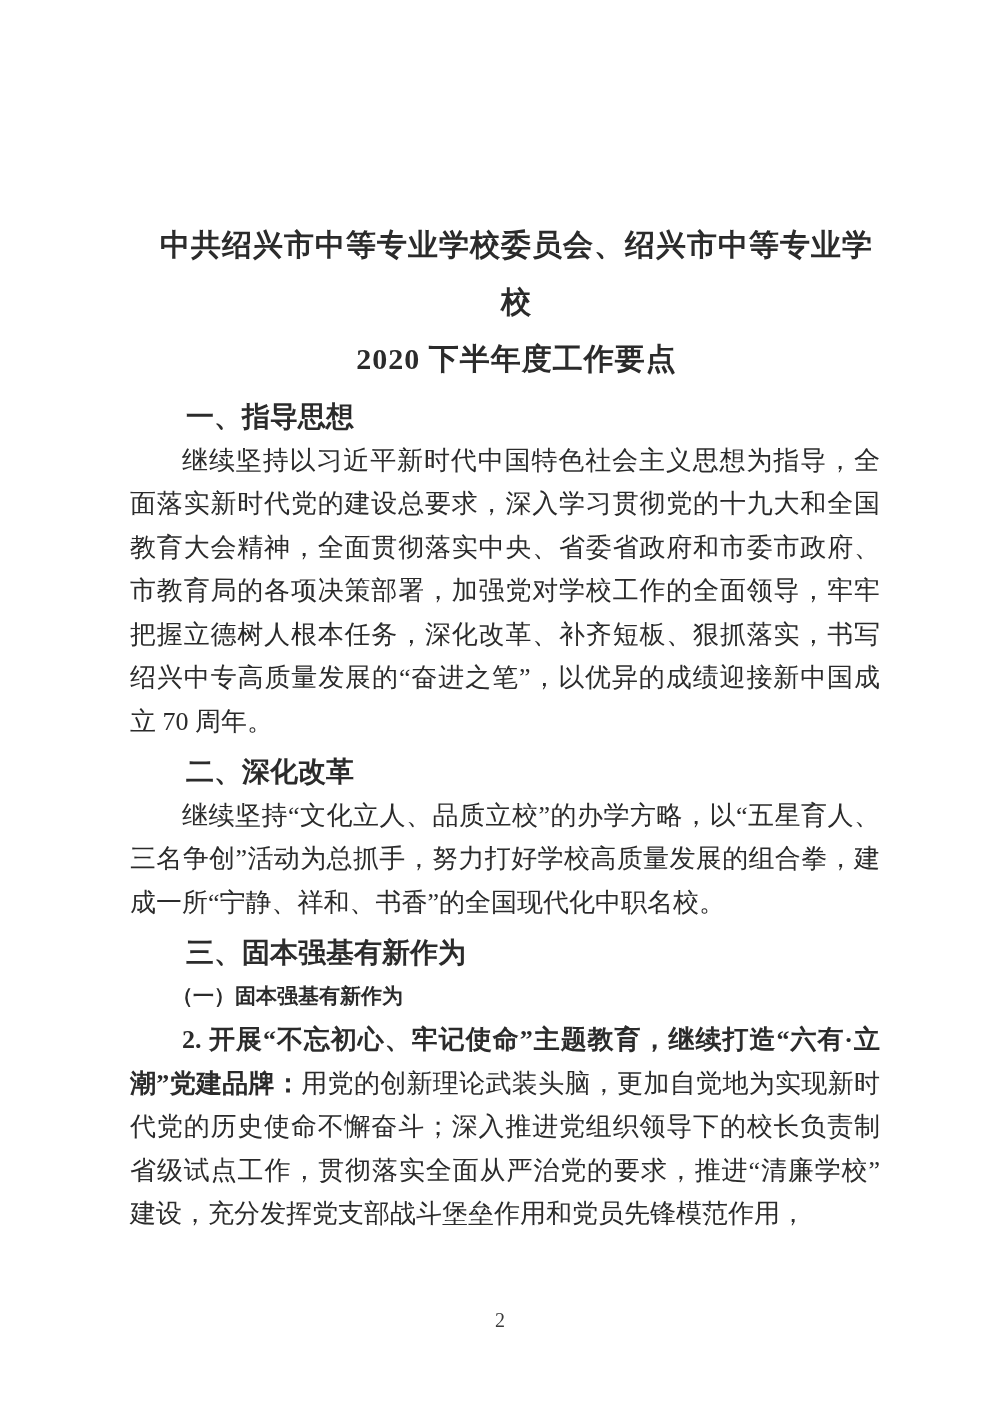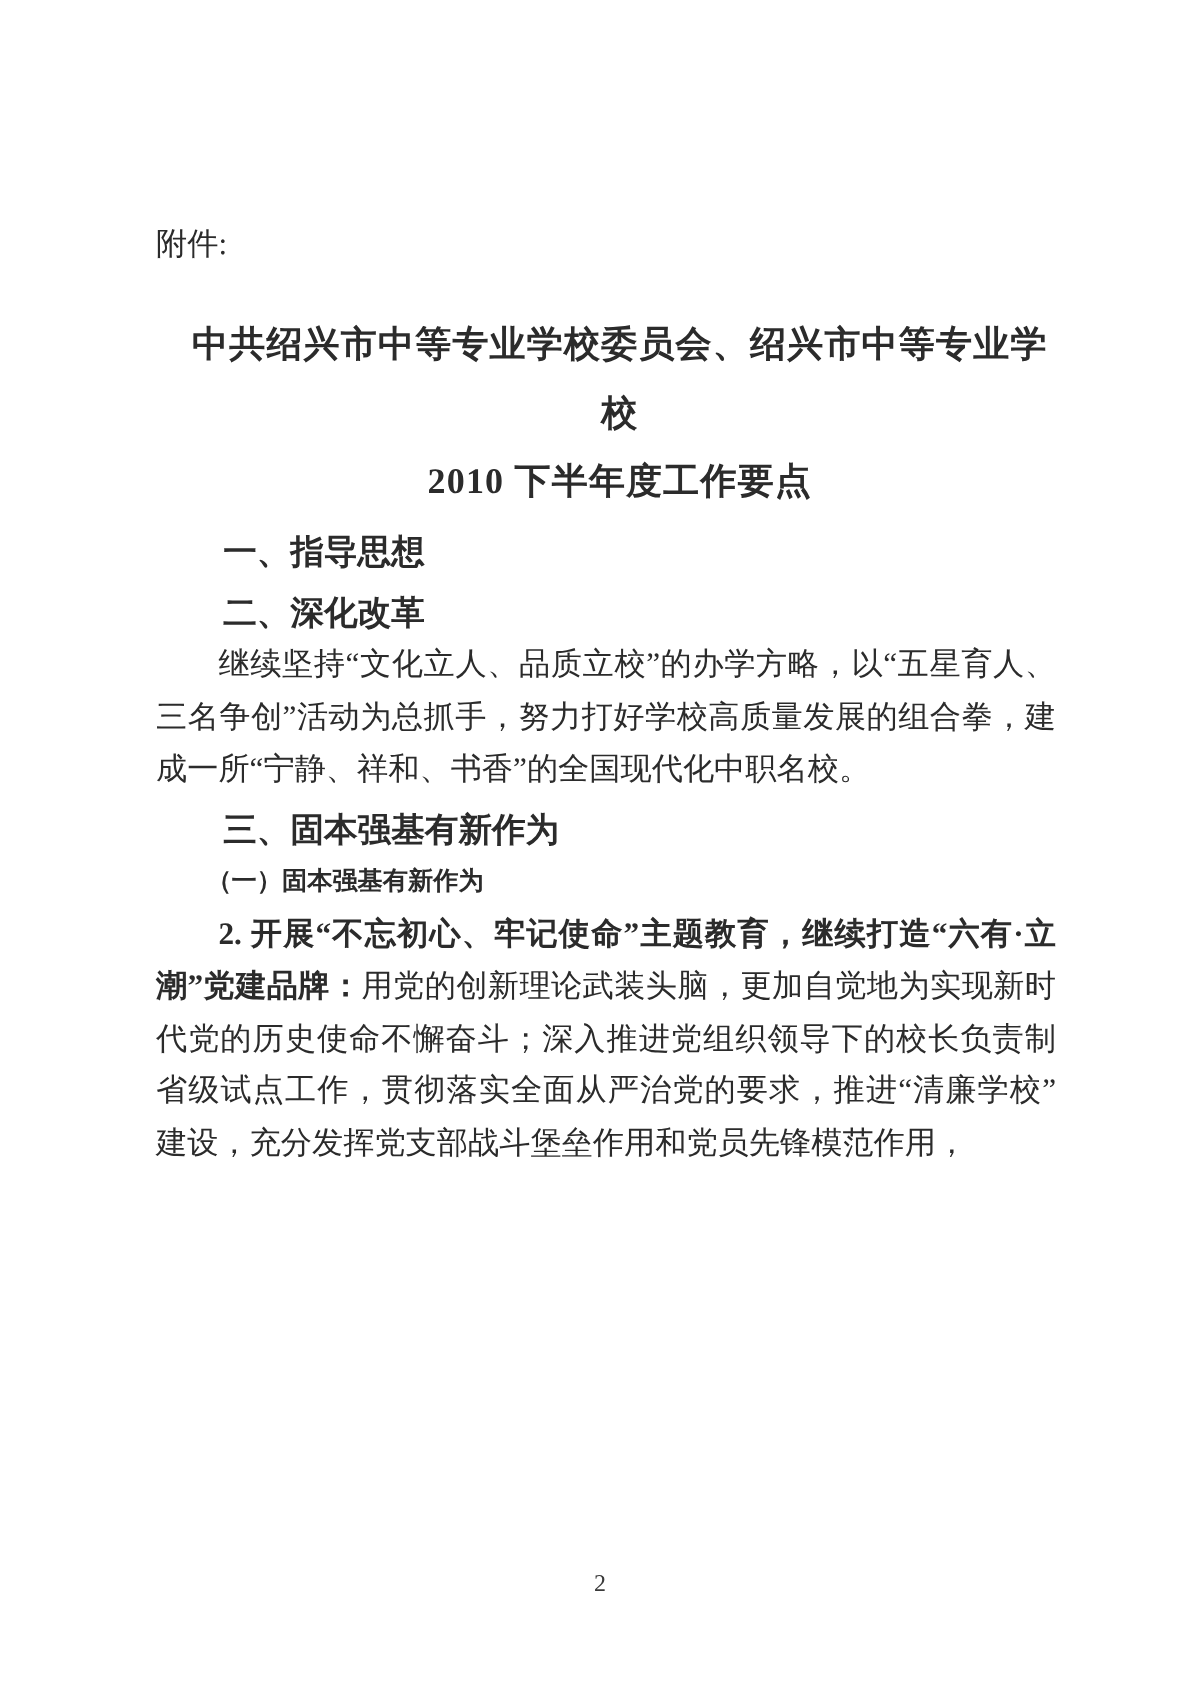--- a/index.html
+++ b/index.html
@@ -65,28 +65,28 @@
     text-align: center;
     font-size: 20px;
     color: #3a3a3a;
   }
 </style>
 </head>
 <body>
 
 <div class="page">
 
-  <div class="attachment">附件:</div>
 
   <h1 class="doc-title">
     <span class="title-line">中共绍兴市中等专业学校委员会、绍兴市中等专业学校</span>
-    <span class="title-line">2010 下半年度工作要点</span>
+    <span class="title-line">2020 下半年度工作要点</span>
   </h1>
 
   <h2 class="sec-heading">一、指导思想</h2>
+  <p class="body-par">继续坚持以习近平新时代中国特色社会主义思想为指导，全面落实新时代党的建设总要求，深入学习贯彻党的十九大和全国教育大会精神，全面贯彻落实中央、省委省政府和市委市政府、市教育局的各项决策部署，加强党对学校工作的全面领导，牢牢把握立德树人根本任务，深化改革、补齐短板、狠抓落实，书写绍兴中专高质量发展的“奋进之笔”，以优异的成绩迎接新中国成立 70 周年。</p>
 
   <h2 class="sec-heading">二、深化改革</h2>
   <p class="body-par">继续坚持“文化立人、品质立校”的办学方略，以“五星育人、三名争创”活动为总抓手，努力打好学校高质量发展的组合拳，建成一所“宁静、祥和、书香”的全国现代化中职名校。</p>
 
   <h2 class="sec-heading">三、固本强基有新作为</h2>
   <h3 class="sub-heading">（一）固本强基有新作为</h3>
 
   <p class="body-par">
     <span class="lead-bold">2. 开展“不忘初心、牢记使命”主题教育，继续打造“六有·立潮”党建品牌：</span><span>用党的创新理论武装头脑，更加自觉地为实现新时代党的历史使命不懈奋斗；深入推进党组织领导下的校长负责制省级试点工作，贯彻落实全面从严治党的要求，推进“清廉学校”建设，充分发挥党支部战斗堡垒作用和党员先锋模范作用，</span>
   </p>

